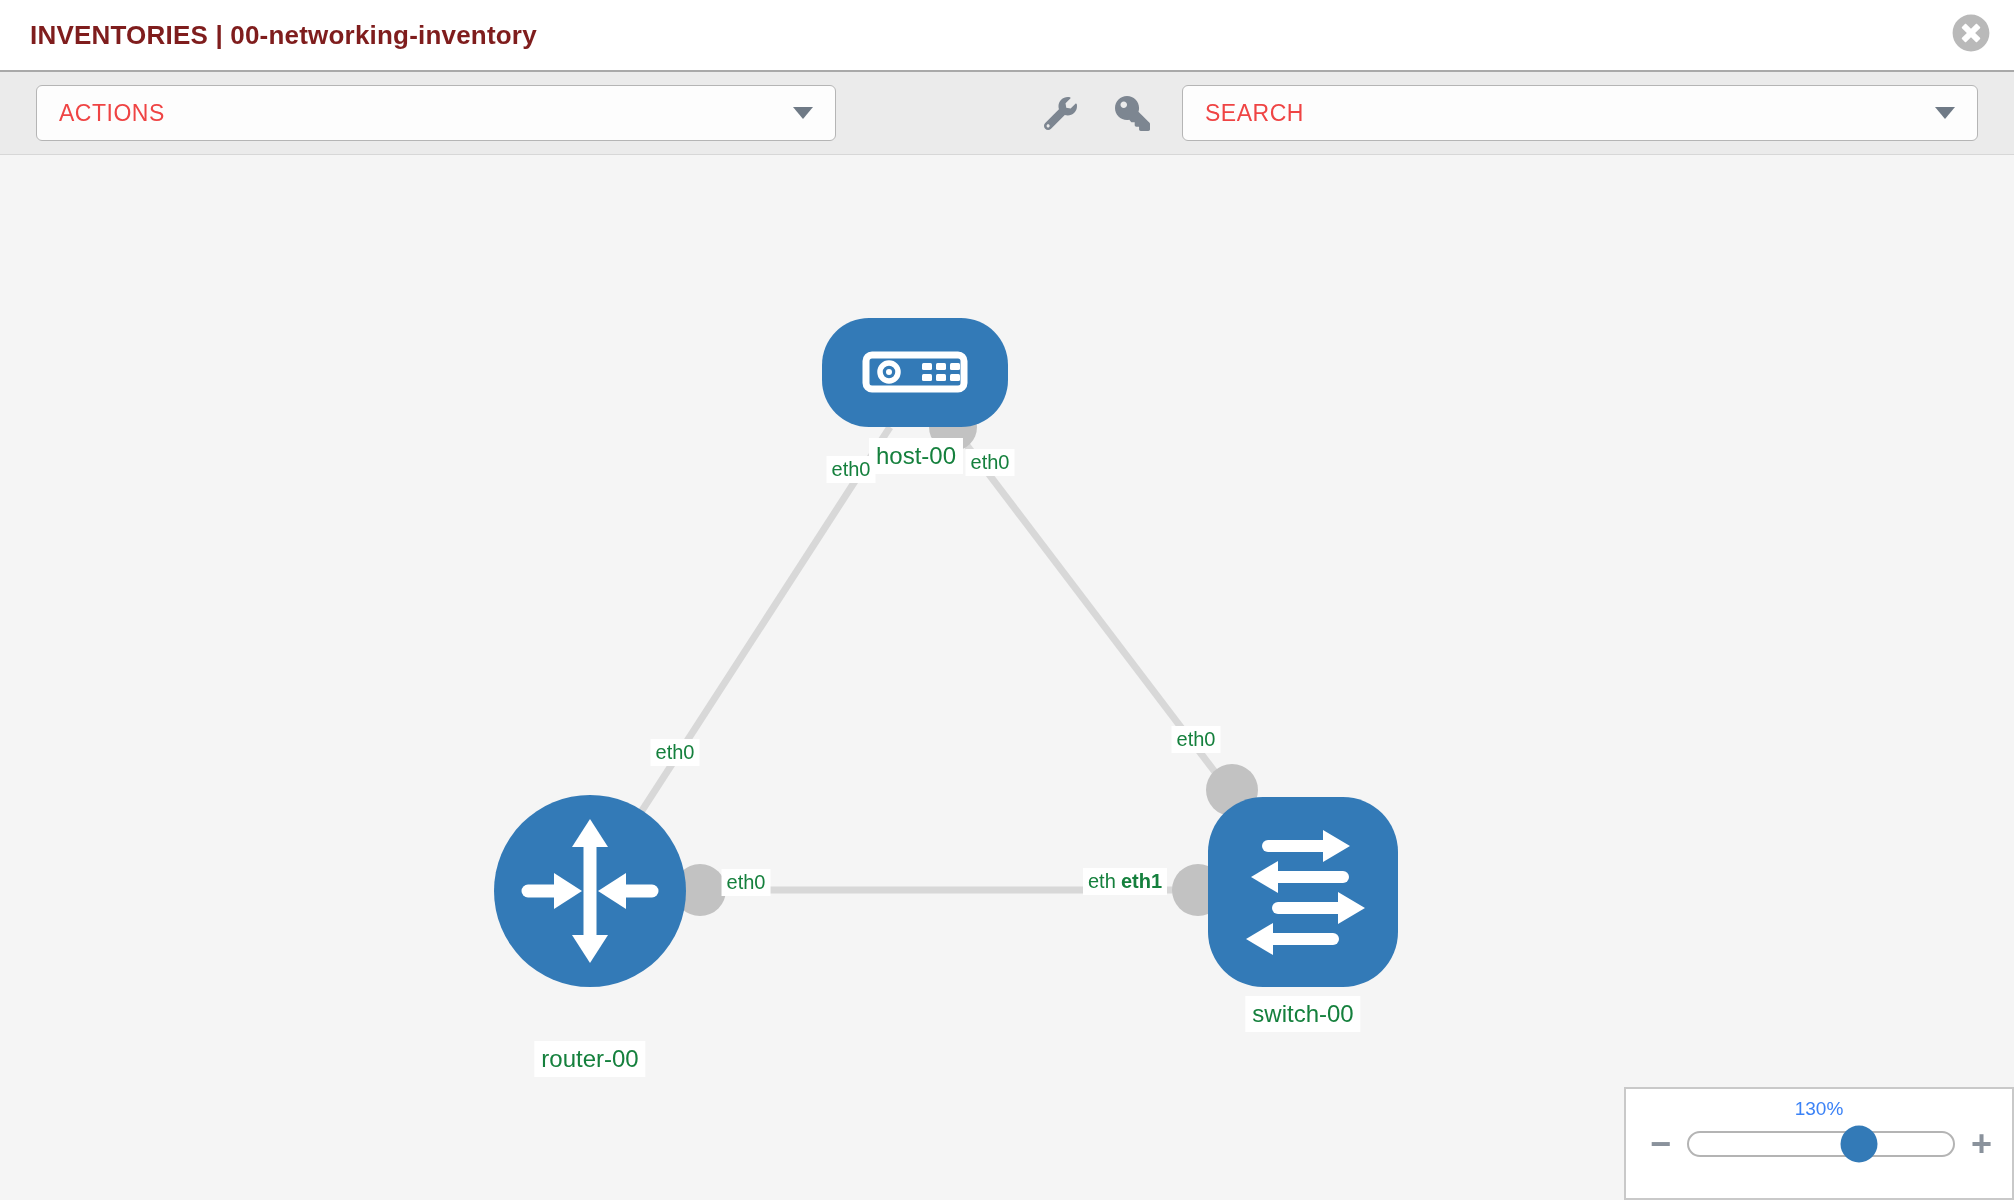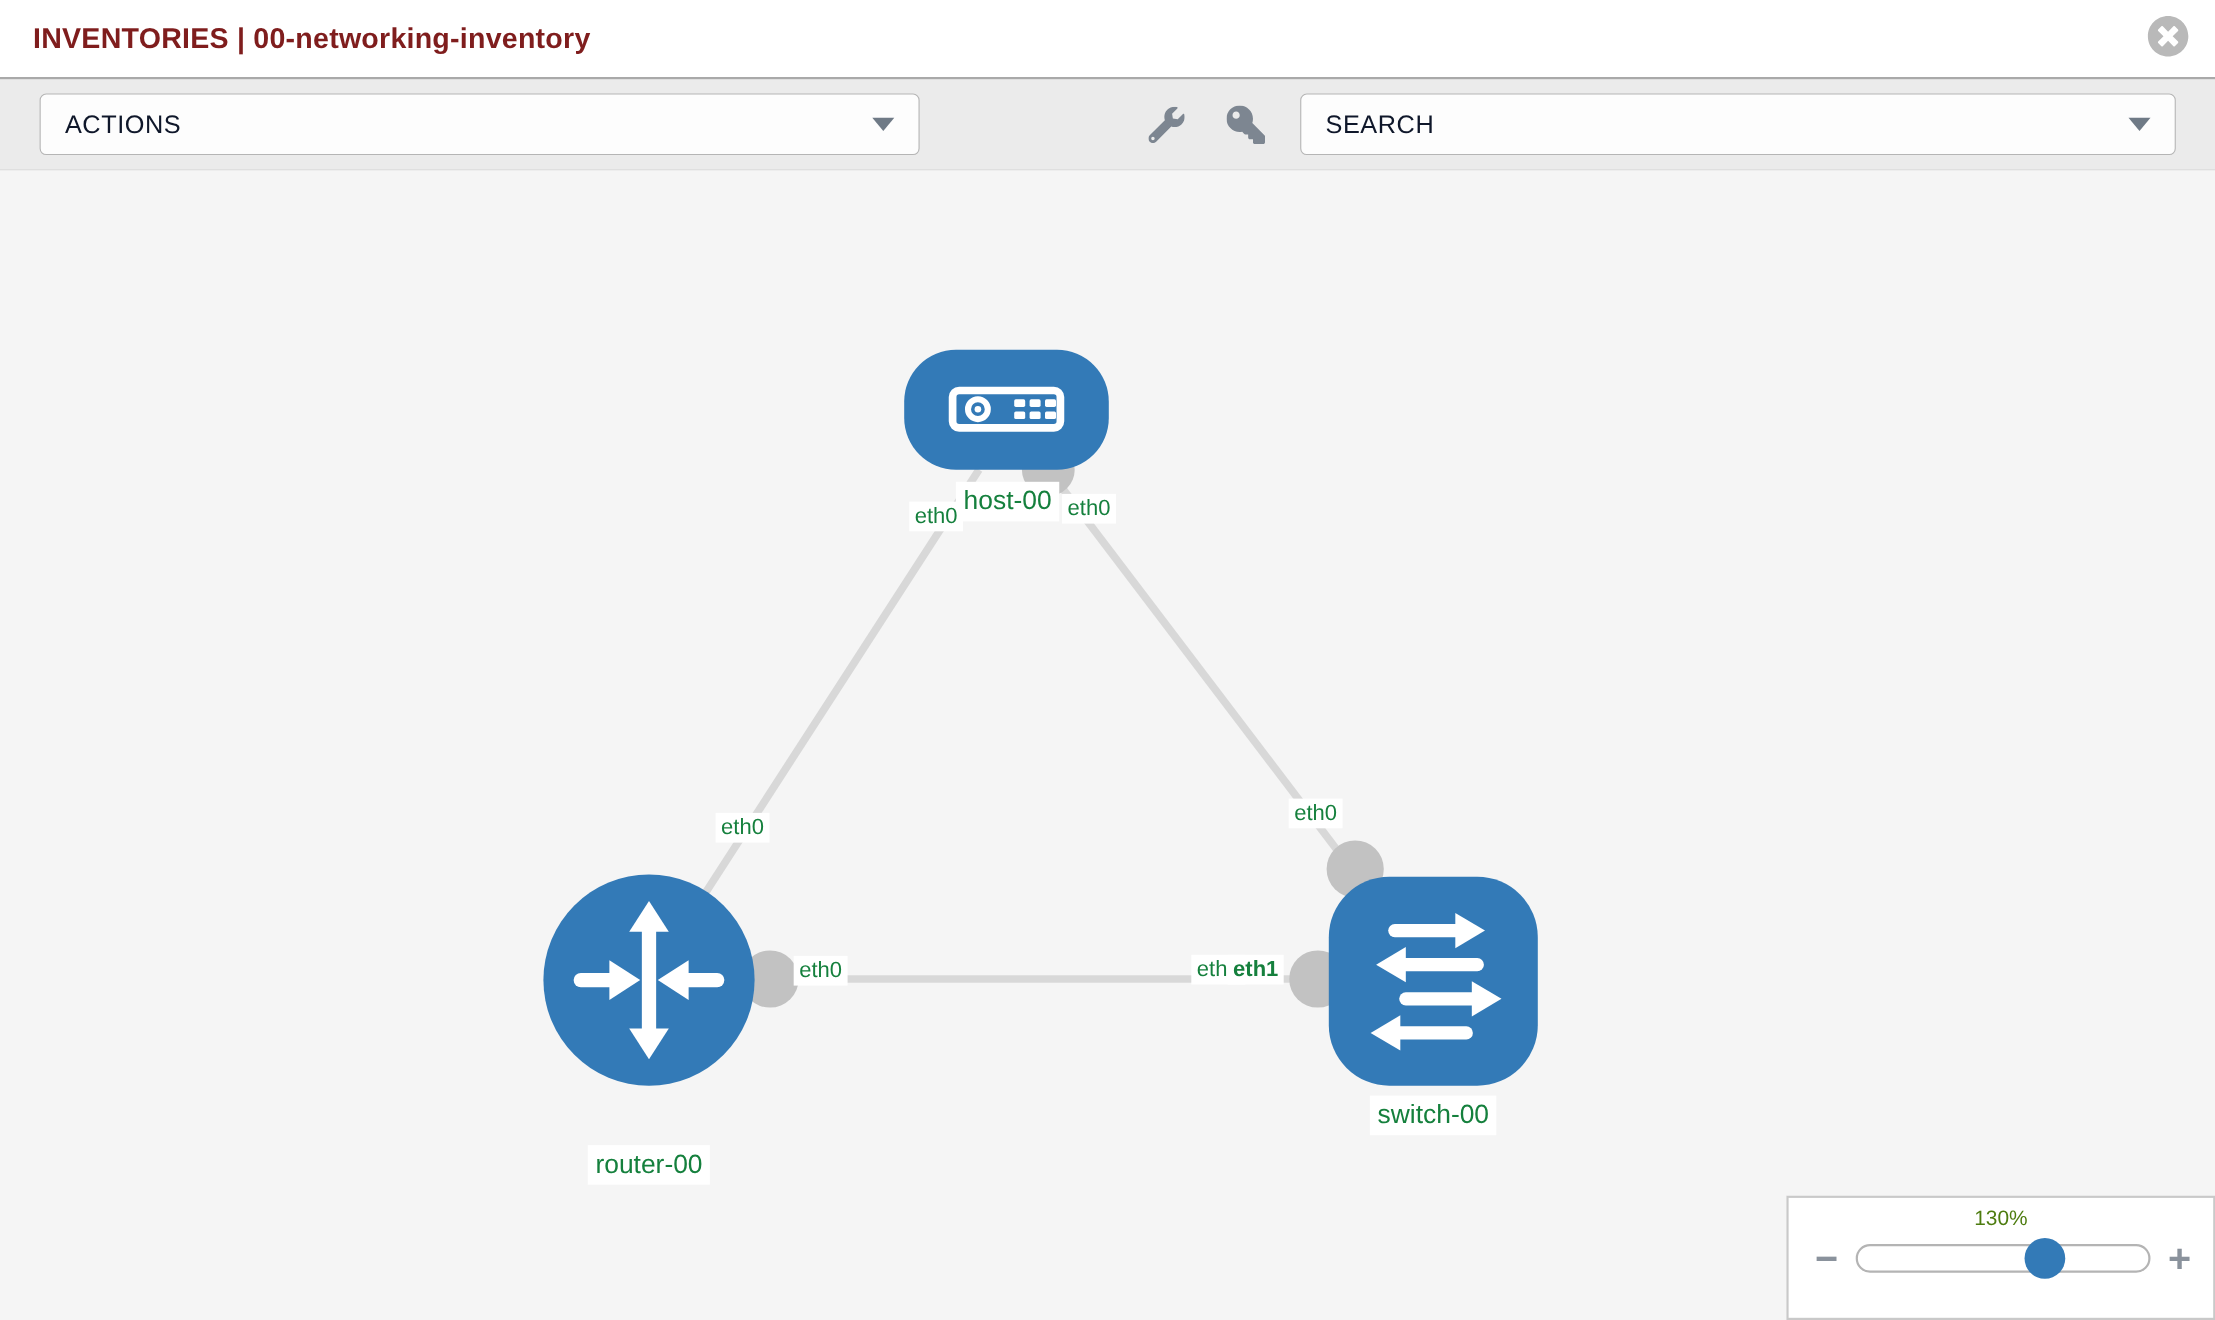--- a/index.html
+++ b/index.html
@@ -14,21 +14,21 @@
   .close-btn { position:absolute; right:24px; top:14px; width:38px; height:38px;
     border:none; background:transparent; cursor:pointer; padding:0; }
   .close-btn svg { width:38px; height:38px; display:block; }
 
   
   .toolbar { display:flex; align-items:center; width:100%; height:85px;
     background:#ebebeb; border-top:2px solid #a9a9a9; border-bottom:1px solid #d7d7d7;
     padding:0 36px; }
   .select-box { height:56px; background:#fdfdfd; border:1px solid #b5b5b5; border-radius:6px;
     display:flex; align-items:center; padding:0 22px; cursor:pointer; }
-  .select-box .sel-label { font-size:23px; color:#0f172a; letter-spacing:0.5px; flex:1; }
+  .select-box .sel-label { font-size:23px; color:#ef4444; letter-spacing:0.5px; flex:1; }
   .caret { width:0; height:0; border-left:10px solid transparent; border-right:10px solid transparent;
     border-top:12px solid #6f7a86; margin-left:14px; }
   .actions-box { width:800px; }
   .icon-btn { border:none; background:transparent; cursor:pointer; padding:0; display:flex; align-items:center; }
   .icon-btn svg { display:block; }
   .wrench-btn { margin-left:auto; }
   .key-btn { margin-left:38px; }
   .search-box { width:796px; margin-left:32px; }
 
   
@@ -36,21 +36,21 @@
   .canvas svg.topology { position:absolute; left:0; top:0; }
 
   .chip { position:absolute; background:#ffffff; color:#15803d; white-space:nowrap; }
   .node-label { font-size:24px; padding:4px 7px; transform:translateX(-50%); }
   .eth-label { font-size:20px; padding:2px 5px; transform:translateX(-50%); }
   .eth-label.abs-left { transform:none; }
 
   
   .zoom-panel { position:absolute; right:0; bottom:0; width:390px; height:113px;
     background:#ffffff; border:2px solid #c9c9c9; }
-  .zoom-level { text-align:center; font-size:19px; color:#4d7c0f; margin-top:9px; }
+  .zoom-level { text-align:center; font-size:19px; color:#3b82f6; margin-top:9px; }
   .zoom-row { display:flex; align-items:center; padding:6px 16px 0 20px; }
   .zoom-btn { border:none; background:transparent; cursor:pointer; color:#8a929c;
     font-size:36px; font-weight:bold; line-height:1; padding:0 4px; }
   .zoom-track { flex:1; height:26px; margin:0 12px; background:#ffffff;
     border:2px solid #b4b4b4; border-radius:14px; position:relative; cursor:pointer; }
   .zoom-thumb { position:absolute; left:64.5%; top:50%; transform:translate(-50%,-50%);
     width:37px; height:37px; border-radius:50%; background:#337ab7; cursor:grab; }
 </style>
 </head>
 <body>

